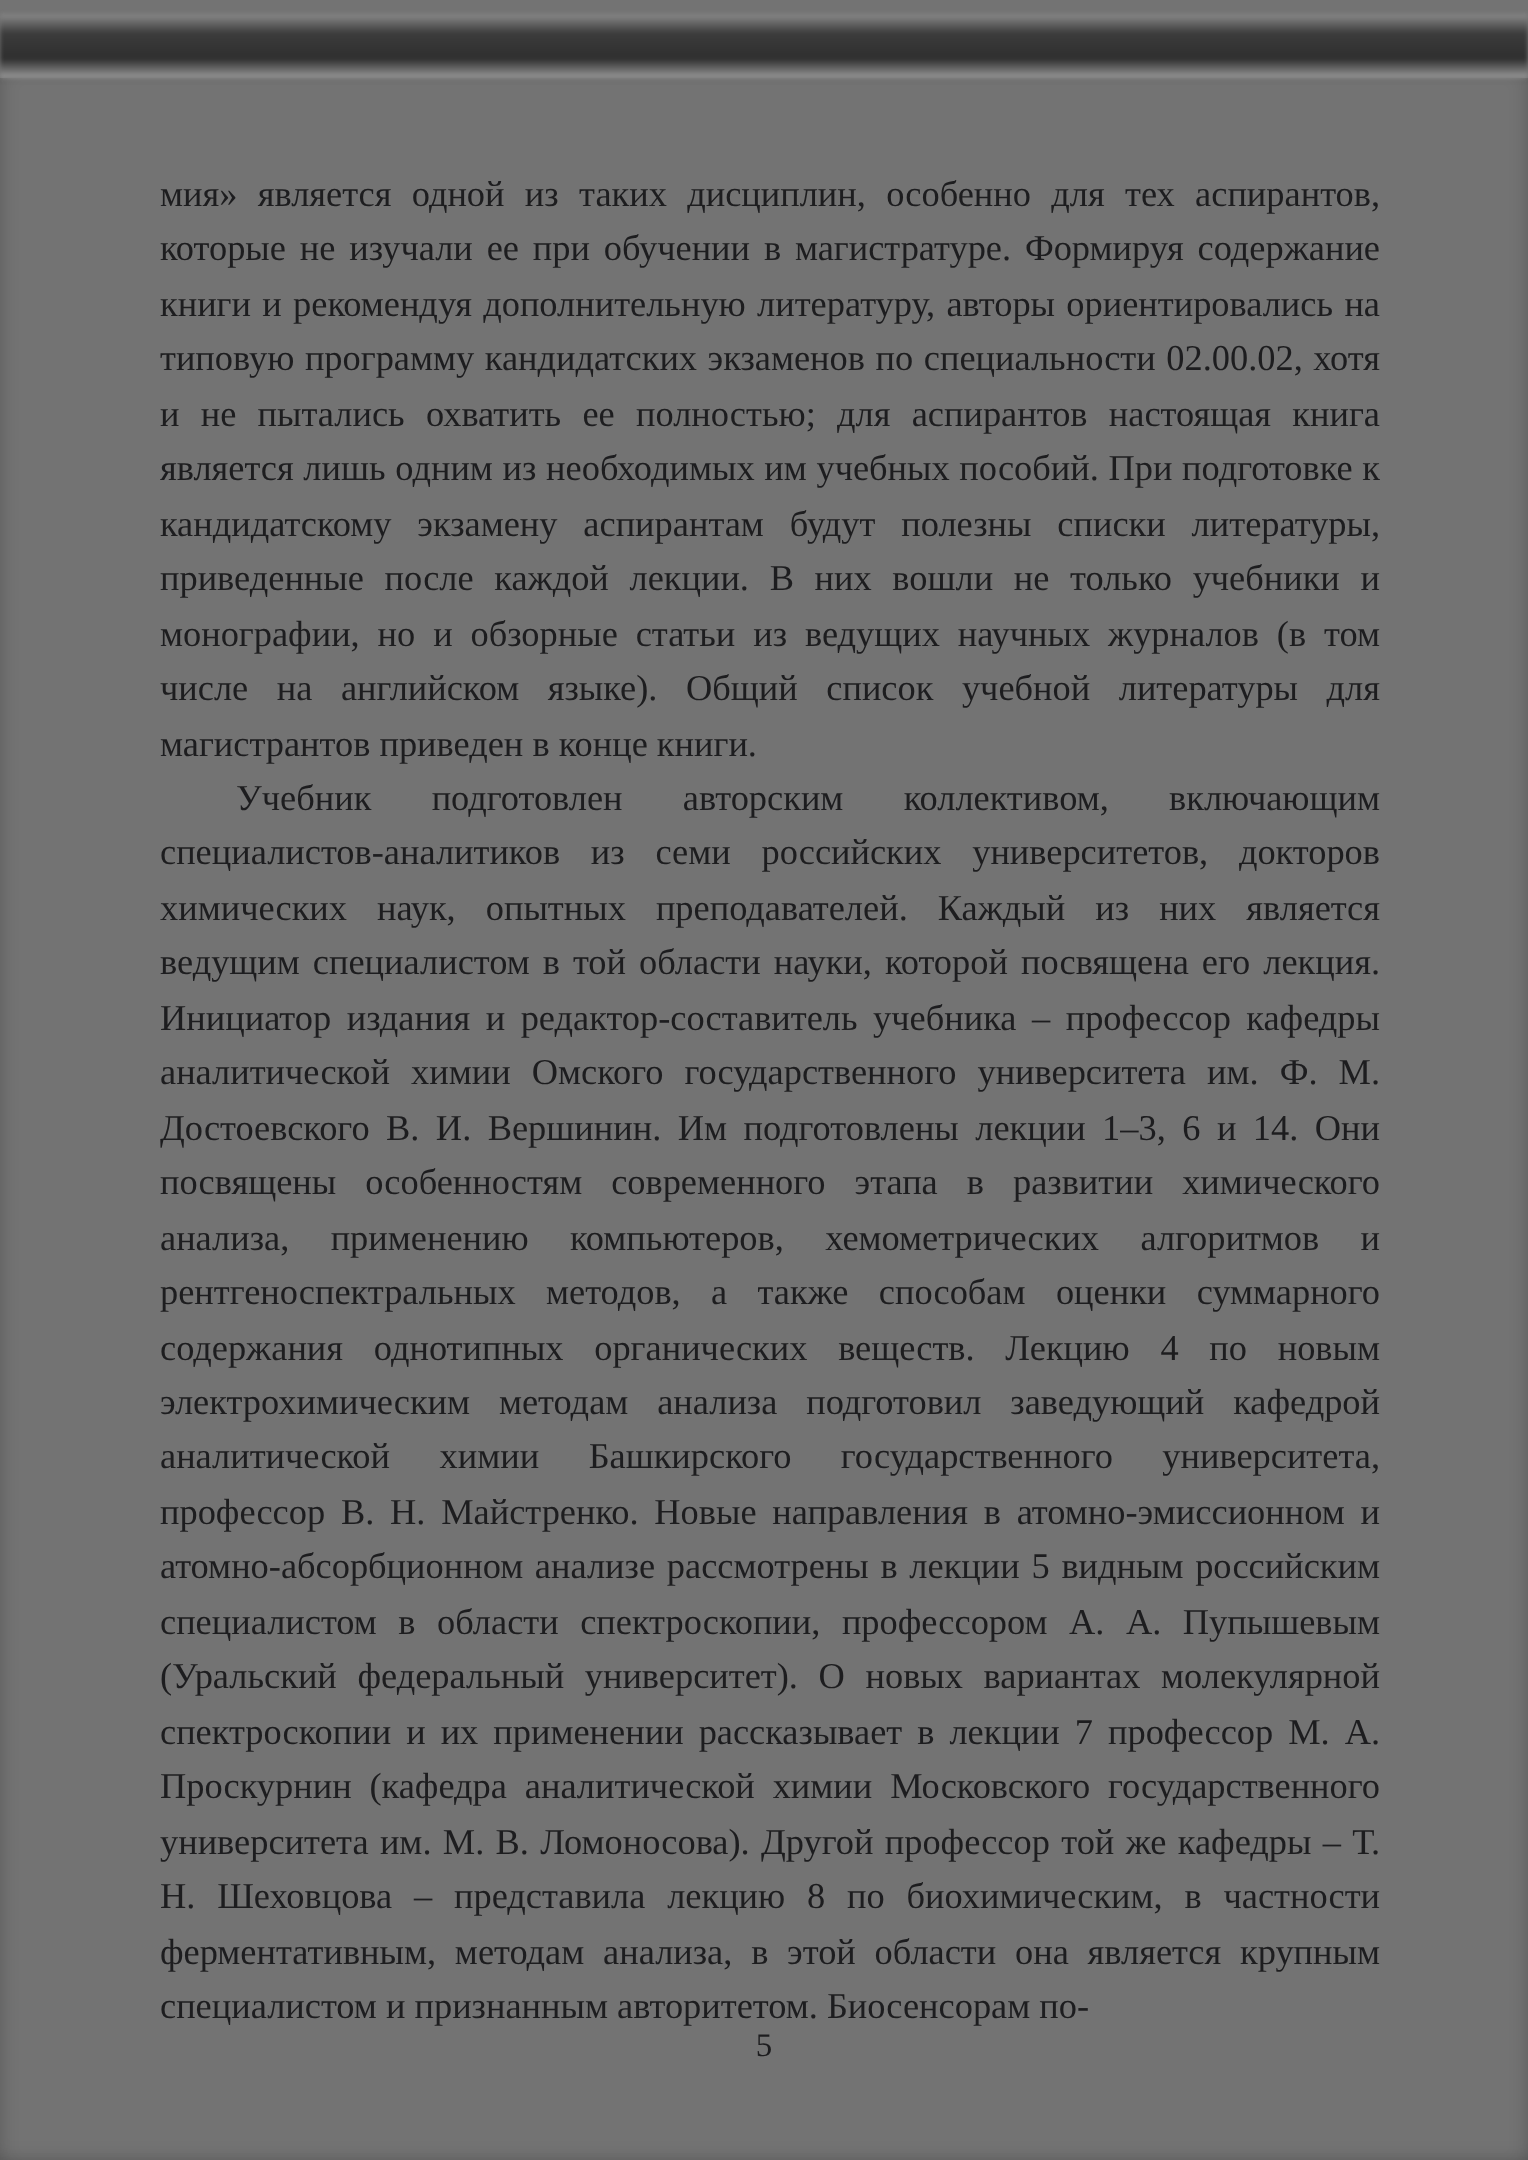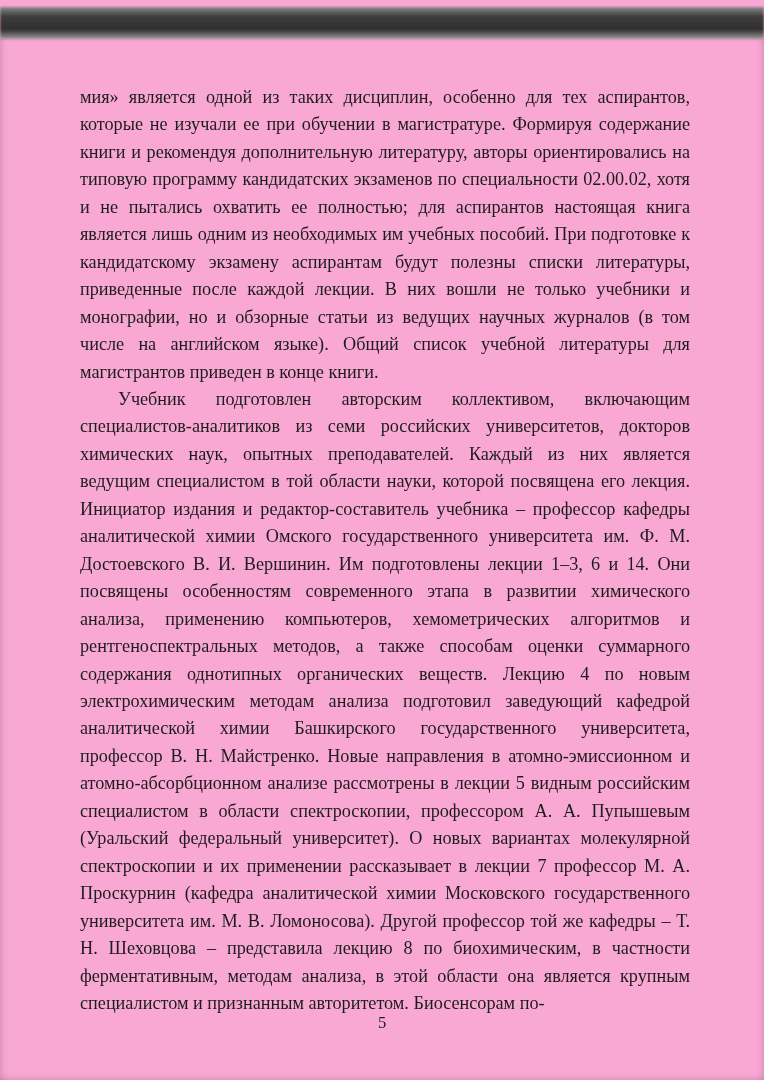--- a/index.html
+++ b/index.html
@@ -5,21 +5,21 @@
   html, body {
     margin: 0;
     padding: 0;
     background: #ffffff;
     font-family: "Liberation Serif", "DejaVu Serif", serif;
   }
   .scan-page {
     position: relative;
     width: 764px;
     height: 1080px;
-    background: #f9a8d4;
+    background: #737373;
     overflow: hidden;
   }
   
   .scan-edge-top {
     position: absolute;
     top: 7px;
     left: 0;
     width: 764px;
     height: 32px;
     background: linear-gradient(to bottom, #8a8a8a 0%, #3c3c3c 30%, #2f2f2f 70%, #9a9a9a 100%);

